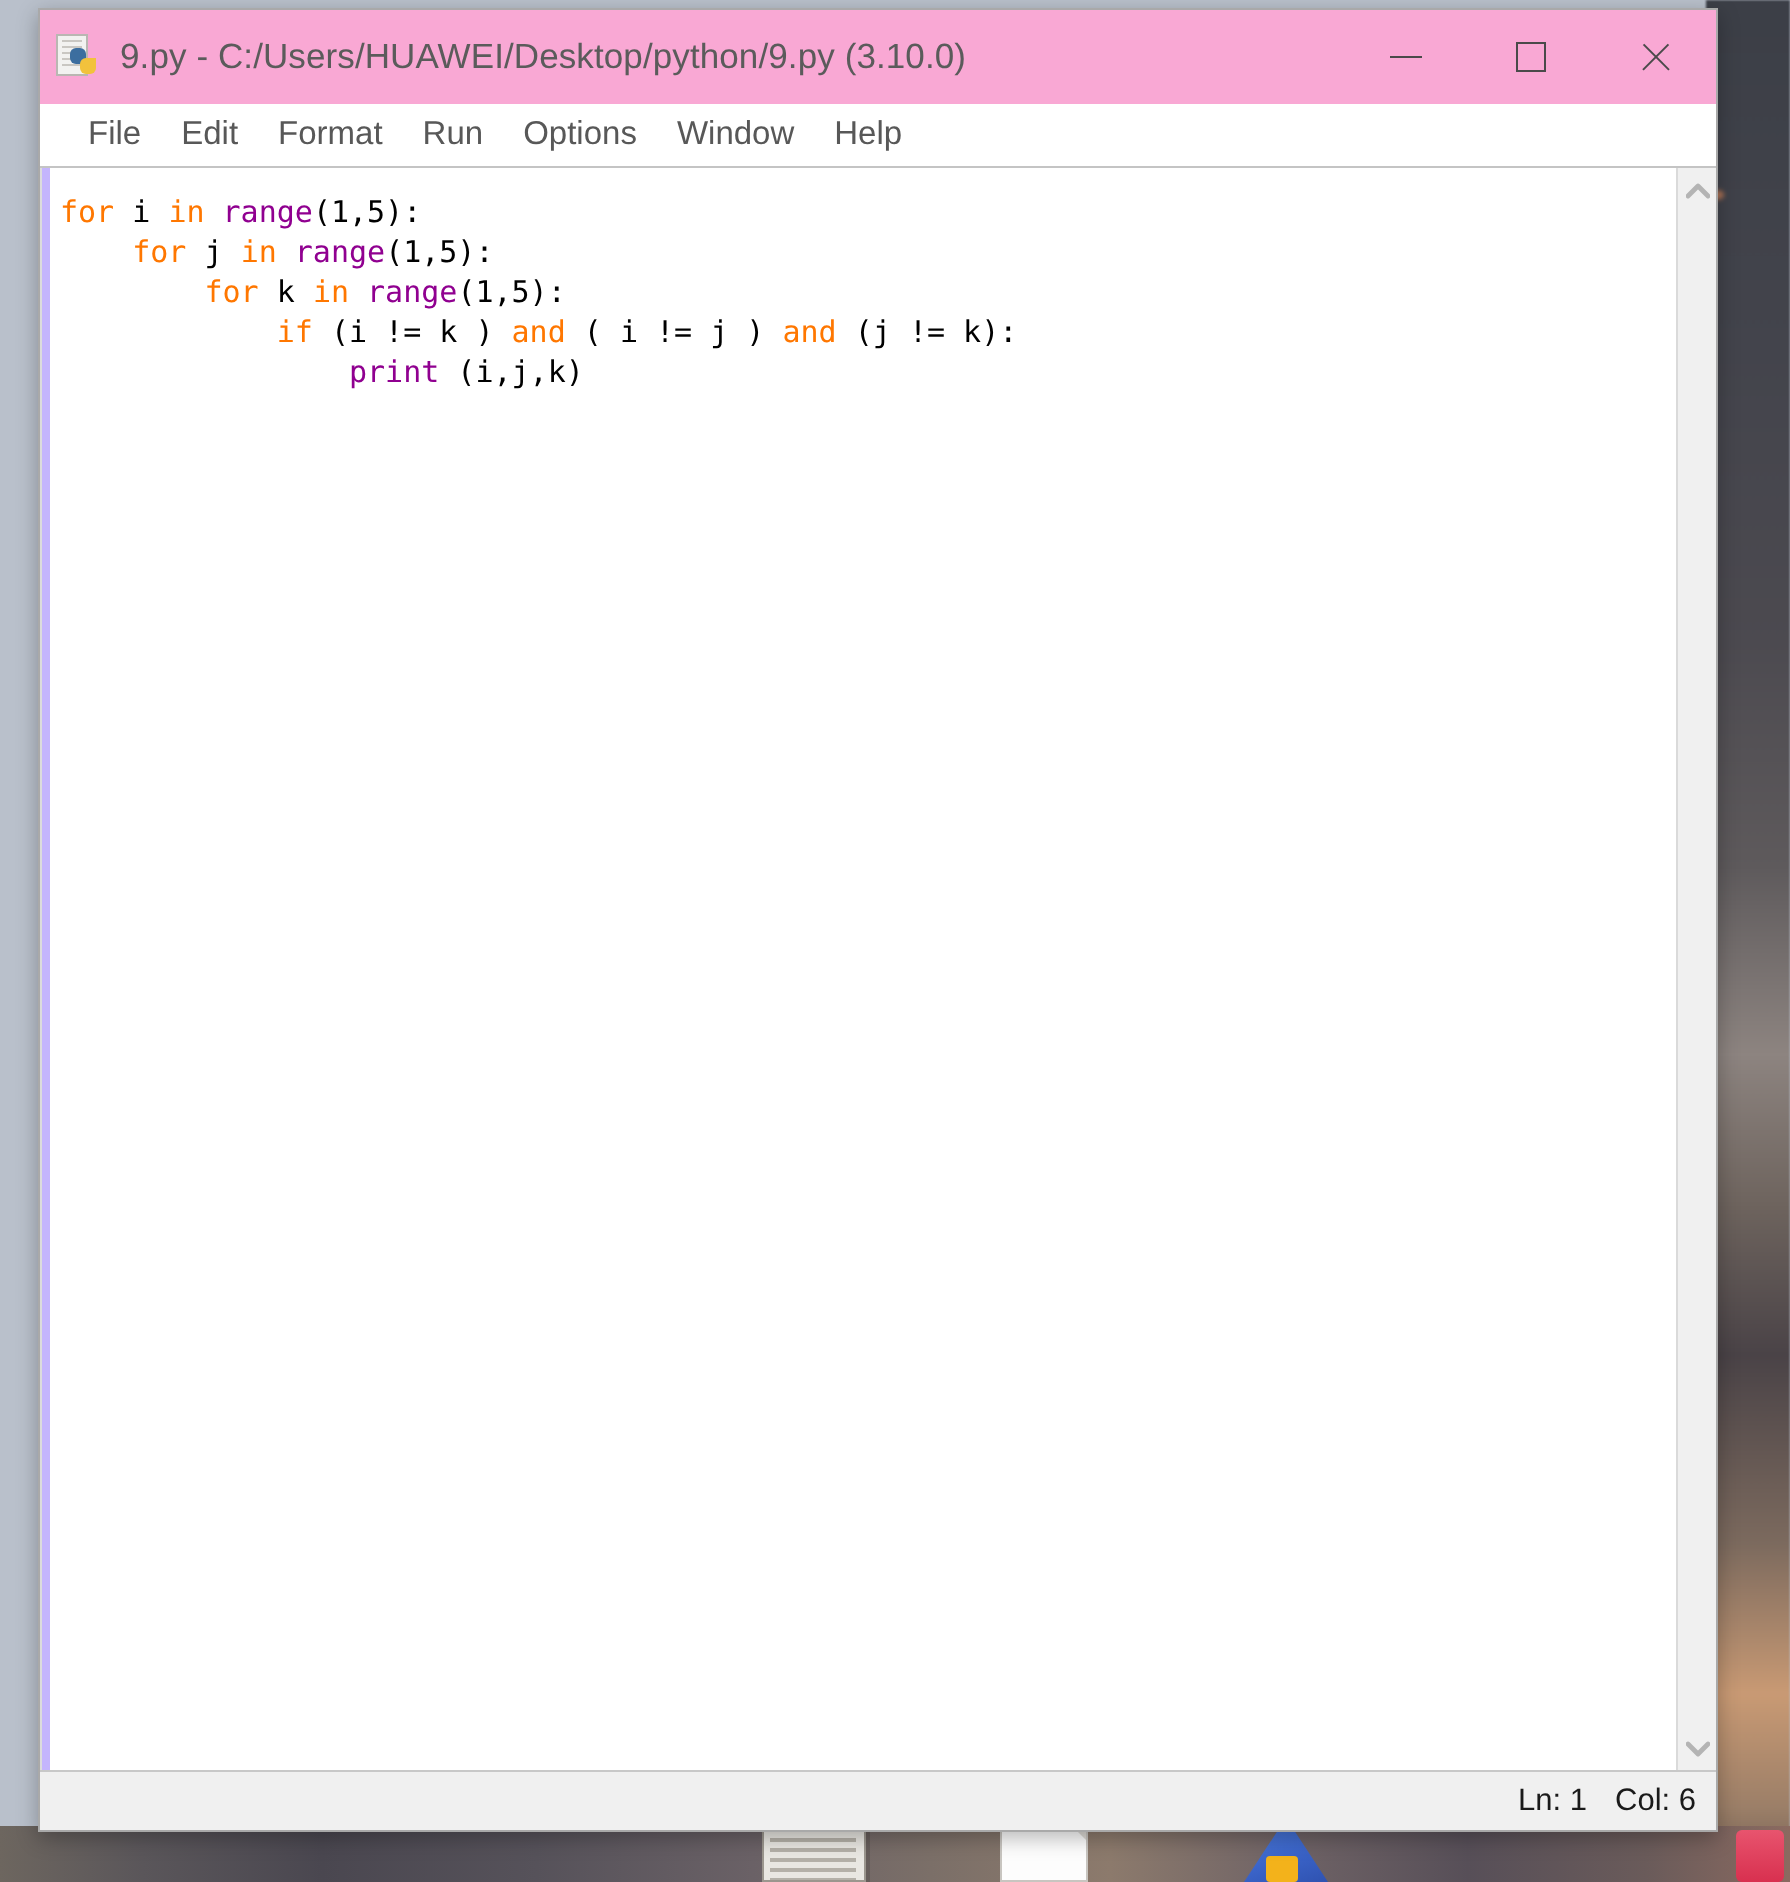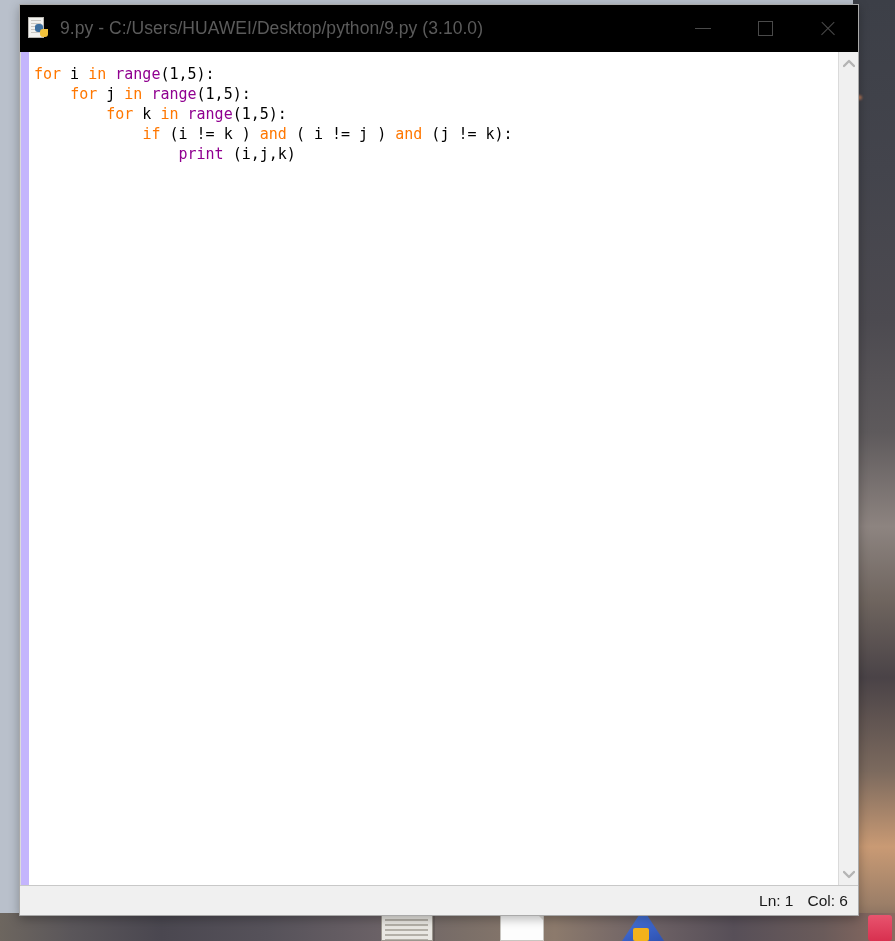--- a/index.html
+++ b/index.html
@@ -116,21 +116,21 @@
     border: 1px solid #a9a9a9;
     box-shadow: 0 3px 10px rgba(0,0,0,0.28);
     display: flex;
     flex-direction: column;
   }
 
   
   #title-bar {
     height: 47px;
     flex: 0 0 47px;
-    background: #000000;
+    background: #f9a8d4;
     display: flex;
     align-items: center;
     position: relative;
     justify-content: flex-end;
   }
   #title-bar-left {
     display: flex;
     align-items: center;
     padding-left: 8px;
     gap: 10px;
@@ -232,21 +232,21 @@
     min-height: 0;
     background: #ffffff;
     border-left: 1px solid #dcdcdc;
   }
   #code-pane {
     flex: 1 1 auto;
     background: #ffffff;
     padding: 12px 0 12px 1px;
     overflow: hidden;
     position: relative;
-    border-left: 8px solid #c4b5fd;
+    border-left: 4px solid #c4b5fd;
   }
   #code-text {
     margin: 0;
     padding: 0 0 0 4px;
     font-family: "DejaVu Sans Mono", "Liberation Mono", monospace;
     font-size: 15px;
     line-height: 20px;
     color: #000000;
     white-space: pre;
     letter-spacing: 0px;
@@ -325,20 +325,29 @@
         </div>
         <div class="win-btn">
           <span class="glyph-max"></span>
         </div>
         <div class="win-btn">
           <span class="glyph-close"></span>
         </div>
       </div>
     </div>
 
+    <div id="menu-bar">
+      <div class="menu-item">File</div>
+      <div class="menu-item">Edit</div>
+      <div class="menu-item">Format</div>
+      <div class="menu-item">Run</div>
+      <div class="menu-item">Options</div>
+      <div class="menu-item">Window</div>
+      <div class="menu-item">Help</div>
+    </div>
 
     <div id="editor-area">
       <div id="code-pane">
         <pre id="code-text"><span class="tok-keyword">for</span><span class="tok-plain"> i </span><span class="tok-keyword">in</span><span class="tok-plain"> </span><span class="tok-builtin">range</span><span class="tok-plain">(1,5):</span>
 <span class="tok-plain">    </span><span class="tok-keyword">for</span><span class="tok-plain"> j </span><span class="tok-keyword">in</span><span class="tok-plain"> </span><span class="tok-builtin">range</span><span class="tok-plain">(1,5):</span>
 <span class="tok-plain">        </span><span class="tok-keyword">for</span><span class="tok-plain"> k </span><span class="tok-keyword">in</span><span class="tok-plain"> </span><span class="tok-builtin">range</span><span class="tok-plain">(1,5):</span>
 <span class="tok-plain">            </span><span class="tok-keyword">if</span><span class="tok-plain"> (i != k ) </span><span class="tok-keyword">and</span><span class="tok-plain"> ( i != j ) </span><span class="tok-keyword">and</span><span class="tok-plain"> (j != k):</span>
 <span class="tok-plain">                </span><span class="tok-builtin">print</span><span class="tok-plain"> (i,j,k)</span></pre>
       </div>
       <div id="v-scrollbar">

